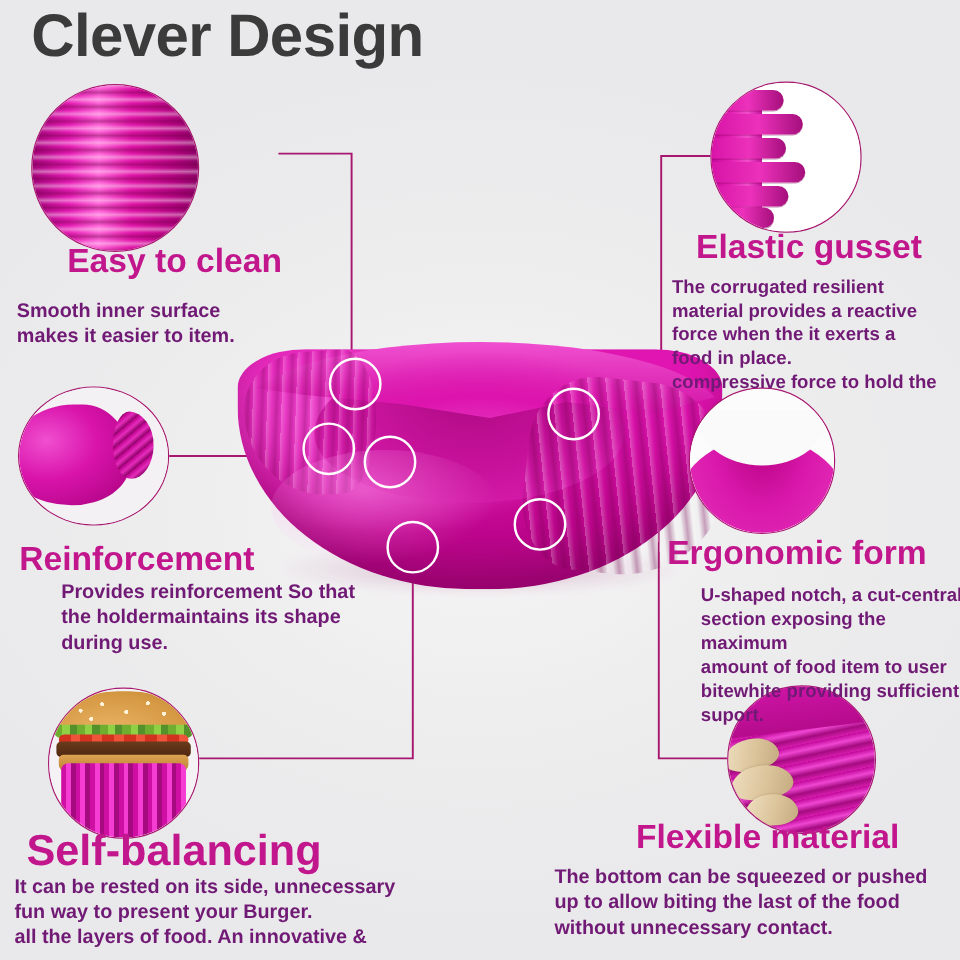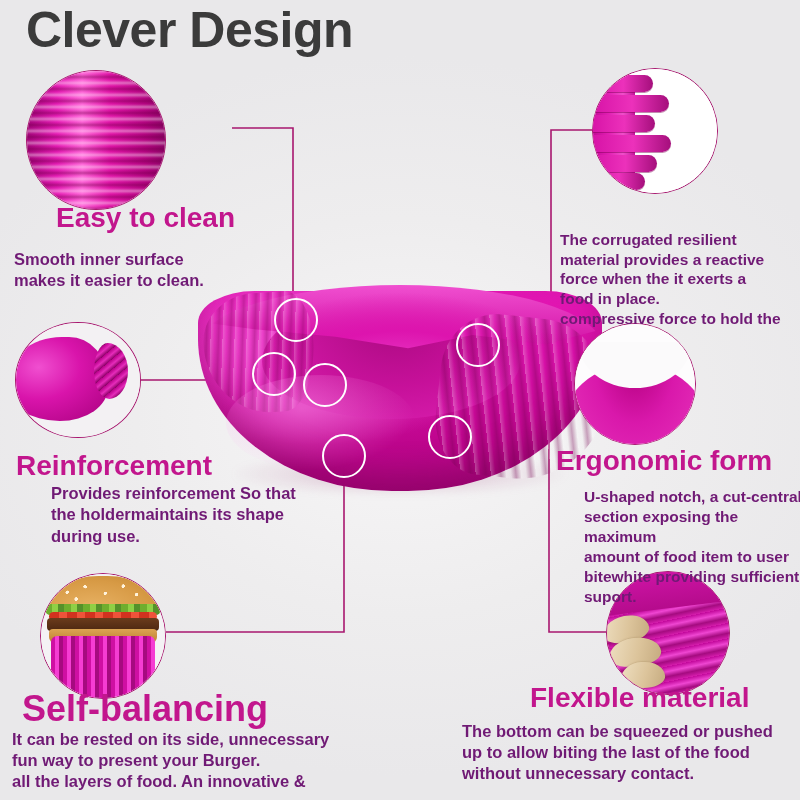--- a/index.html
+++ b/index.html
@@ -304,37 +304,38 @@
       <div class="panel"></div>
       <div class="finger" style="left:-4px; top:44px;  width:46px; height:26px; transform:rotate(-12deg);"></div>
       <div class="finger" style="left:2px;  top:66px;  width:52px; height:28px; transform:rotate(-8deg);"></div>
       <div class="finger" style="left:14px; top:90px;  width:44px; height:26px; transform:rotate(-4deg);"></div>
     </div>
   </div>
 
   <div class="head t-left" style="left:18px; top:204px; font-size:28px;margin-left:38px;">Easy to clean</div>
   <div class="body-txt t-left" style="left:14px; top:249px; width:290px;">
     <div>Smooth inner surface</div>
-    <div>makes it easier to clean.</div>
+    <div>makes it easier to item.</div>
   </div>
 
   <div class="head t-left" style="left:16px; top:452px; font-size:28px;">Reinforcement</div>
   <div class="body-txt t-left" style="left:14px; top:483px; width:310px;margin-left:37px;">
     <div>Provides reinforcement So that</div>
     <div>the holdermaintains its shape</div>
     <div>during use.</div>
   </div>
 
   <div class="head t-left" style="left:22px; top:691px; font-size:36px;">Self-balancing</div>
   <div class="body-txt t-left" style="left:12px; top:729px; width:350px; line-height:1.26;">
     <div>It can be rested on its side, unnecessary</div>
     <div>fun way to present your Burger.</div>
     <div>all the layers of food. An innovative &amp;</div>
   </div>
 
+  <div class="head t-right" style="left:580px; top:192px; font-size:28px;">Elastic gusset</div>
   <div class="body-txt t-right" style="left:560px; top:230px; width:240px; font-size:15.5px; line-height:1.27;">
     <div>The corrugated resilient</div>
     <div>material provides a reactive</div>
     <div>force when the it exerts a</div>
     <div>food in place.</div>
     <div>compressive force to hold the</div>
   </div>
 
   <div class="head t-right" style="left:556px; top:447px; font-size:28px;">Ergonomic form</div>
   <div class="body-txt t-right" style="left:584px; top:487px; width:230px; font-size:15.5px; line-height:1.29;">

